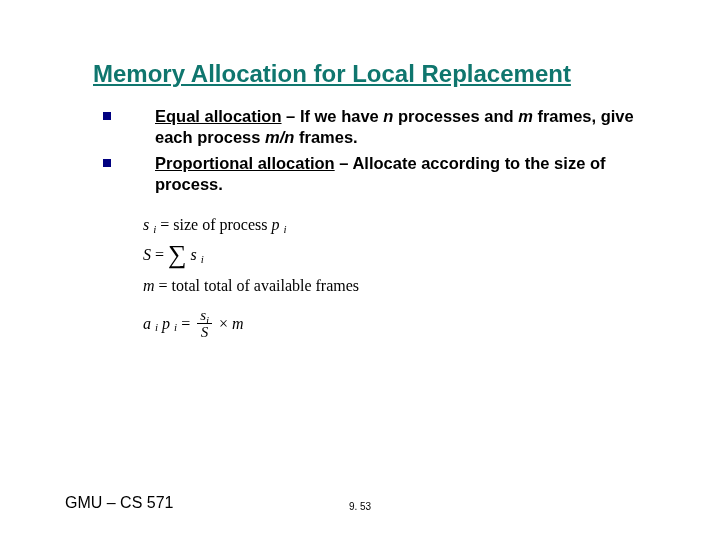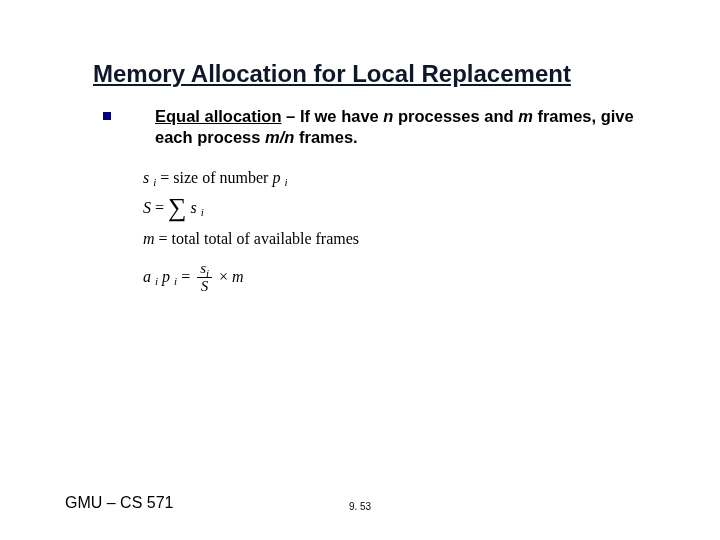--- a/index.html
+++ b/index.html
@@ -12,21 +12,21 @@
     color: #000;
     position: relative;
   }
   .slide {
     padding: 60px 60px 0 85px;
     box-sizing: border-box;
   }
   .title {
     font-size: 24px;
     font-weight: bold;
-    color: #0f172a;
+    color: #0f766e;
     text-decoration: underline;
     margin-bottom: 18px;
     margin-left: 8px;
   }
   .bullets {
     margin-left: 18px;
   }
   .bullet-row {
     display: flex;
     align-items: flex-start;
@@ -115,26 +115,32 @@
 
   <div class="bullets">
 
     <div class="bullet-row">
       <div class="bullet-mark"></div>
       <div class="bullet-text">
         <span class="u">Equal allocation</span><span> – If we have </span><em>n</em><span> processes and </span><em>m</em><span> frames, give each process  </span><em>m/n</em><span>  frames.</span>
       </div>
     </div>
 
+    <div class="bullet-row">
+      <div class="bullet-mark"></div>
+      <div class="bullet-text">
+        <span class="u">Proportional allocation</span><span> – Allocate according to the size of process.</span>
+      </div>
+    </div>
 
     <div class="formulas">
       <div class="line">
         <span>s</span>
           <span class="sub">i</span>
-        <span class="roman"> = size of number </span>
+        <span class="roman"> = size of process </span>
         <span>p</span>
           <span class="sub">i</span>
       </div>
       <div class="line">
         <span>S</span>
         <span class="roman"> = </span>
         <span class="sum">∑</span>
         <span>s</span>
           <span class="sub">i</span>
       </div>

